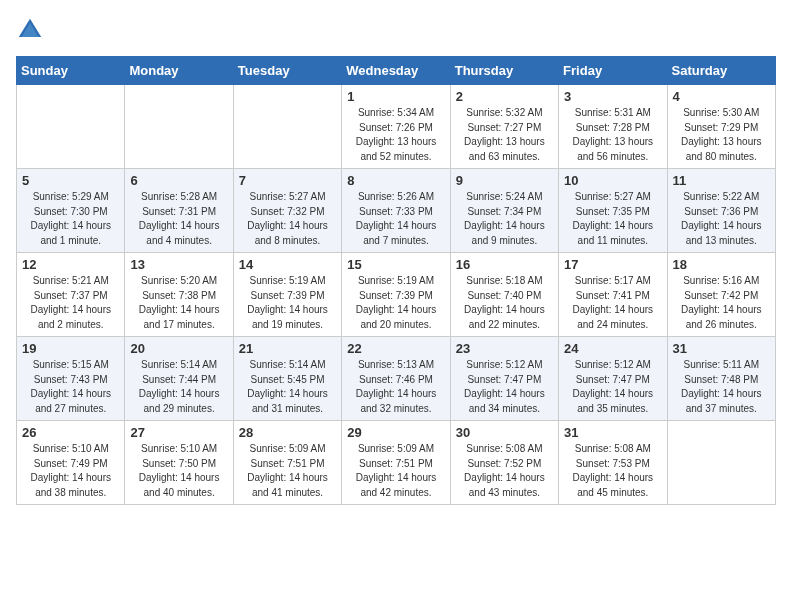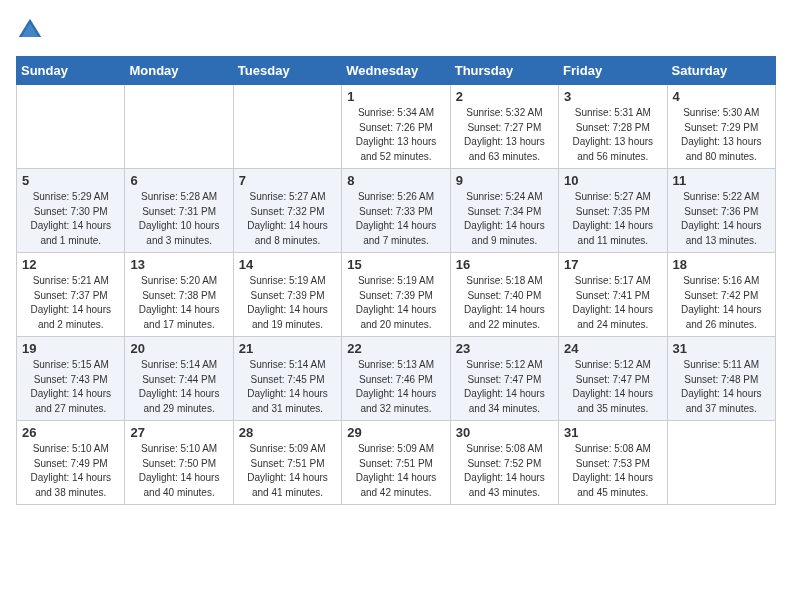--- a/index.html
+++ b/index.html
@@ -172,21 +172,21 @@
             <div>Sunrise: 5:29 AM</div>
             <div>Sunset: 7:30 PM</div>
             <div>Daylight: 14 hours and 1 minute.</div>
           </div>
         </td>
         <td>
           <span class="day-num">6</span>
           <div class="day-info">
             <div>Sunrise: 5:28 AM</div>
             <div>Sunset: 7:31 PM</div>
-            <div>Daylight: 10 hours and 3 minutes.</div>
+            <div>Daylight: 14 hours and 4 minutes.</div>
           </div>
         </td>
         <td>
           <span class="day-num">7</span>
           <div class="day-info">
             <div>Sunrise: 5:27 AM</div>
             <div>Sunset: 7:32 PM</div>
             <div>Daylight: 14 hours and 8 minutes.</div>
           </div>
         </td>
@@ -295,21 +295,21 @@
           <div class="day-info">
             <div>Sunrise: 5:14 AM</div>
             <div>Sunset: 7:44 PM</div>
             <div>Daylight: 14 hours and 29 minutes.</div>
           </div>
         </td>
         <td>
           <span class="day-num">21</span>
           <div class="day-info">
             <div>Sunrise: 5:14 AM</div>
-            <div>Sunset: 7:45 PM</div>
+            <div>Sunset: 5:45 PM</div>
             <div>Daylight: 14 hours and 31 minutes.</div>
           </div>
         </td>
         <td>
           <span class="day-num">22</span>
           <div class="day-info">
             <div>Sunrise: 5:13 AM</div>
             <div>Sunset: 7:46 PM</div>
             <div>Daylight: 14 hours and 32 minutes.</div>
           </div>

